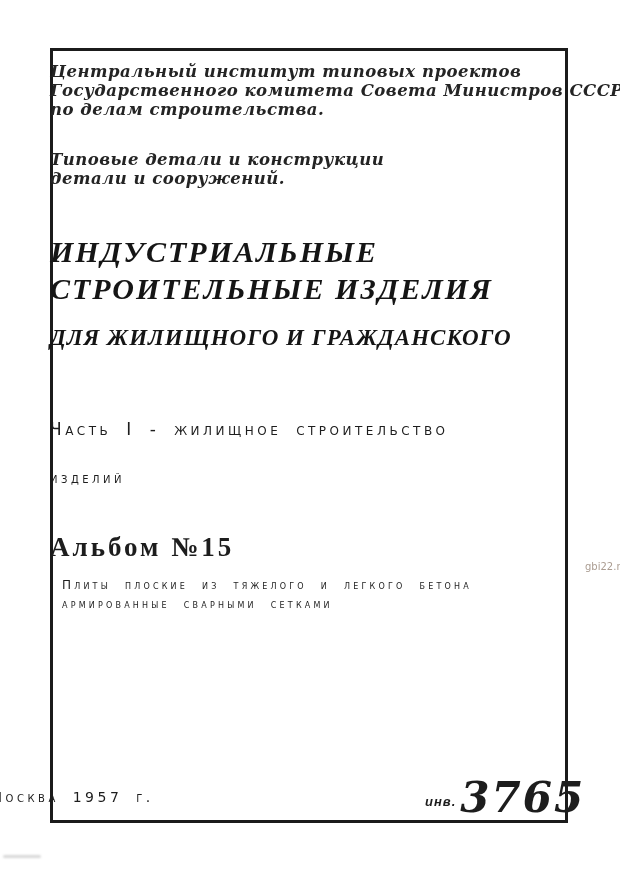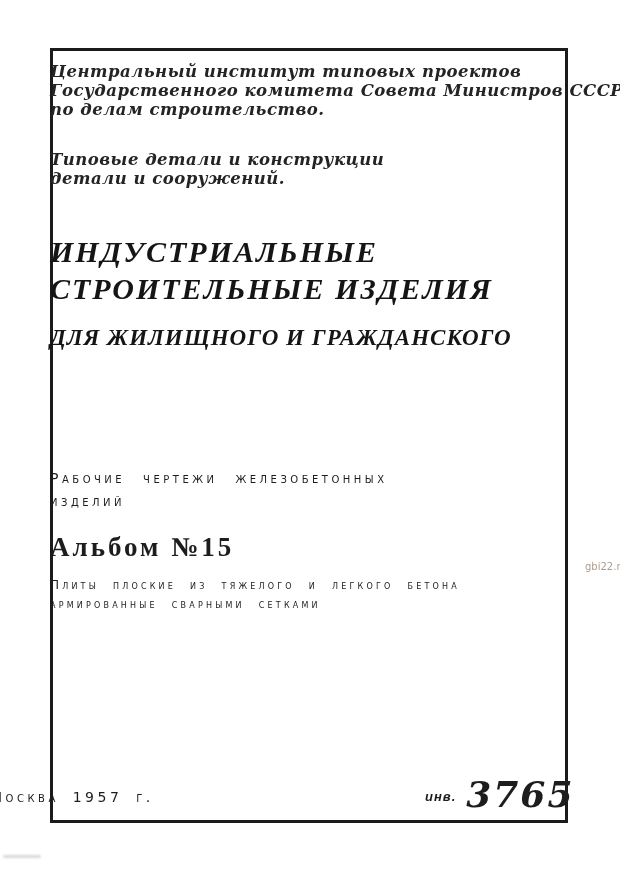--- a/index.html
+++ b/index.html
@@ -112,23 +112,22 @@
     font-style: italic;
     font-weight: 600;
     font-size: 13px;
     vertical-align: 6px;
     letter-spacing: 1px;
   }
   .inv-number {
     font-family: "DejaVu Serif", serif;
     font-style: italic;
     font-weight: bold;
-    font-size: 36px;
+    font-size: 42px;
     letter-spacing: 2px;
-    margin-left: 6px;
   }
   .watermark {
     position: absolute;
     left: 585px;
     top: 561px;
     font-family: "DejaVu Sans", sans-serif;
     font-size: 10px;
     color: #ab9d92;
     white-space: nowrap;
   }
@@ -146,42 +145,42 @@
 </head>
 <body>
 
 <div class="page">
 
   <div class="frame"></div>
 
   <div class="abs script" style="top:62px;">
     <div>Центральный институт типовых проектов</div>
     <div>Государственного комитета Совета Министров СССР.</div>
-    <div>по делам строительство.</div>
+    <div>по делам строительства.</div>
   </div>
 
   <div class="abs script" style="top:150px;">
     <div>Типовые детали и конструкции</div>
     <div>детали и сооружений.</div>
   </div>
 
   <div class="abs display display-lg" style="top:235px;">ИНДУСТРИАЛЬНЫЕ</div>
   <div class="abs display display-lg" style="top:272px;">СТРОИТЕЛЬНЫЕ ИЗДЕЛИЯ</div>
   <div class="abs display display-md" style="top:325px;">ДЛЯ ЖИЛИЩНОГО И ГРАЖДАНСКОГО</div>
 
 
+  <div class="abs stencil part-line" style="top:419px;">Часть I - жилищное строительство</div>
 
   <div class="abs stencil drawings-line" style="top:467px;">
-    <div>Рабочие чертежи железобетонных</div>
     <div>изделий</div>
   </div>
 
   <div class="abs album-line" style="top:532px;">Альбом №15</div>
 
-  <div class="abs stencil subtitle-line" style="top:576px;">
+  <div class="abs stencil subtitle-line" style="top:576px;margin-left:12px;">
     <div>Плиты плоские из тяжелого и легкого бетона</div>
     <div>армированные сварными сетками</div>
   </div>
 
   <div class="abs stencil moscow" style="top:789px; left:-10px;">Москва 1957 г.</div>
 
   <div class="inv">
     <span class="inv-label">инв.</span>
     <span class="inv-number">3765</span>
   </div>

